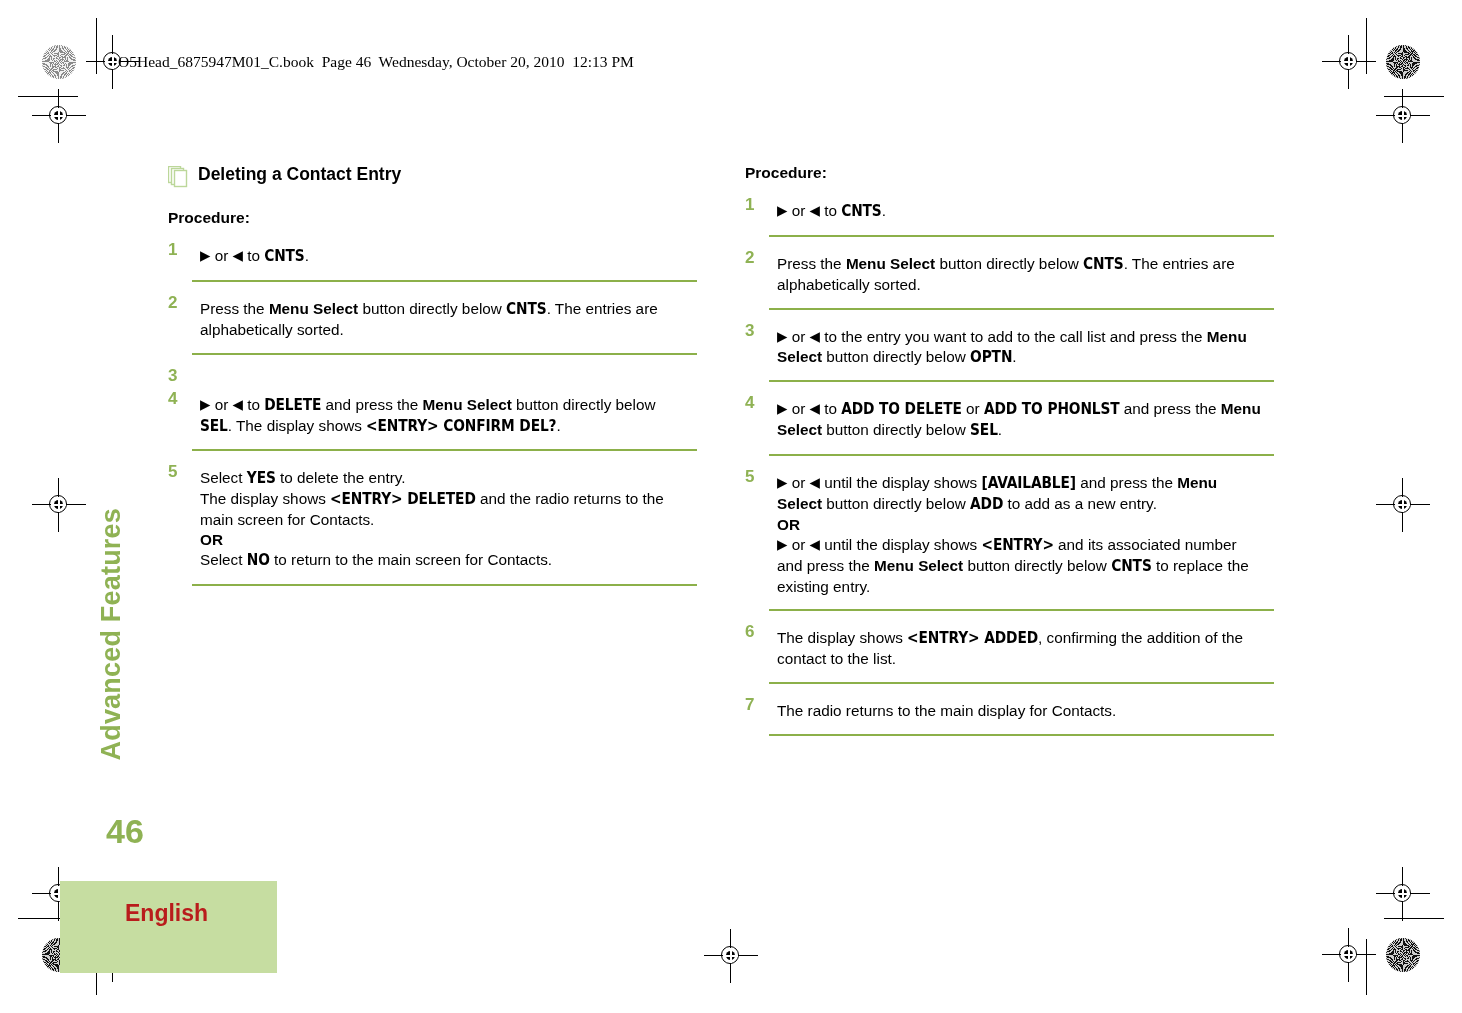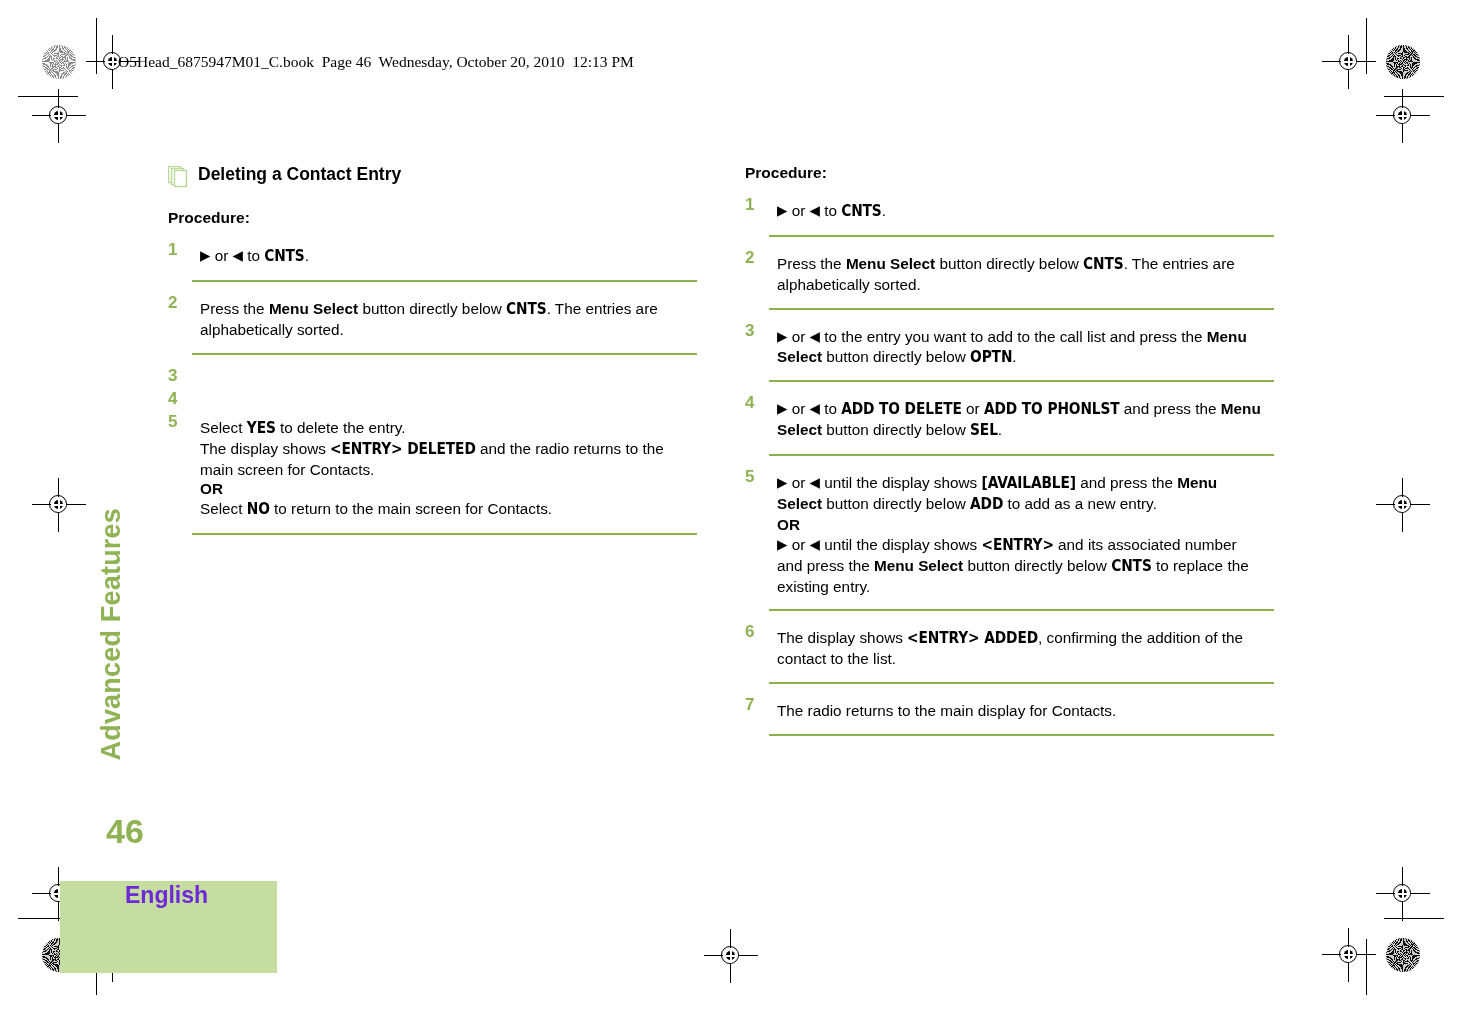--- a/index.html
+++ b/index.html
@@ -122,24 +122,24 @@
     position: absolute;
     left: 60px;
     top: 881px;
     width: 217px;
     height: 92px;
     background: #C6DDA1;
   }
   .lang-label {
     position: absolute;
     left: 125px;
-    top: 882px;
+    top: 900px;
     font-size: 23px;
     font-weight: bold;
-    color: #6d28d9;
+    color: #b91c1c;
   }
 
   
   .col {
     position: absolute;
     top: 164px;
     width: 529px;
   }
   .col-left  { left: 168px; }
   .col-right { left: 745px; }
@@ -350,20 +350,23 @@
       <p>Press the <b>Menu Select</b> button directly below <span class="disp">CNTS</span>. The entries are alphabetically sorted.</p>
     </div>
   </div>
 
   <div class="step">
     <div class="step-num">3</div>
   </div>
 
   <div class="step">
     <div class="step-num">4</div>
+    <div class="step-body">
+      <p><span class="arrow">▶</span> or <span class="arrow">◀</span> to <span class="disp">DELETE</span> and press the <b>Menu Select</b> button directly below <span class="disp">SEL</span>. The display shows <span class="disp">&lt;ENTRY&gt; CONFIRM DEL?</span>.</p>
+    </div>
   </div>
 
   <div class="step">
     <div class="step-num">5</div>
     <div class="step-body">
       <p>Select <span class="disp">YES</span> to delete the entry.<br>
       The display shows <span class="disp">&lt;ENTRY&gt; DELETED</span> and the radio returns to the main screen for Contacts.<br>
       <b>OR</b><br>
       Select <span class="disp">NO</span> to return to the main screen for Contacts.</p>
     </div>

